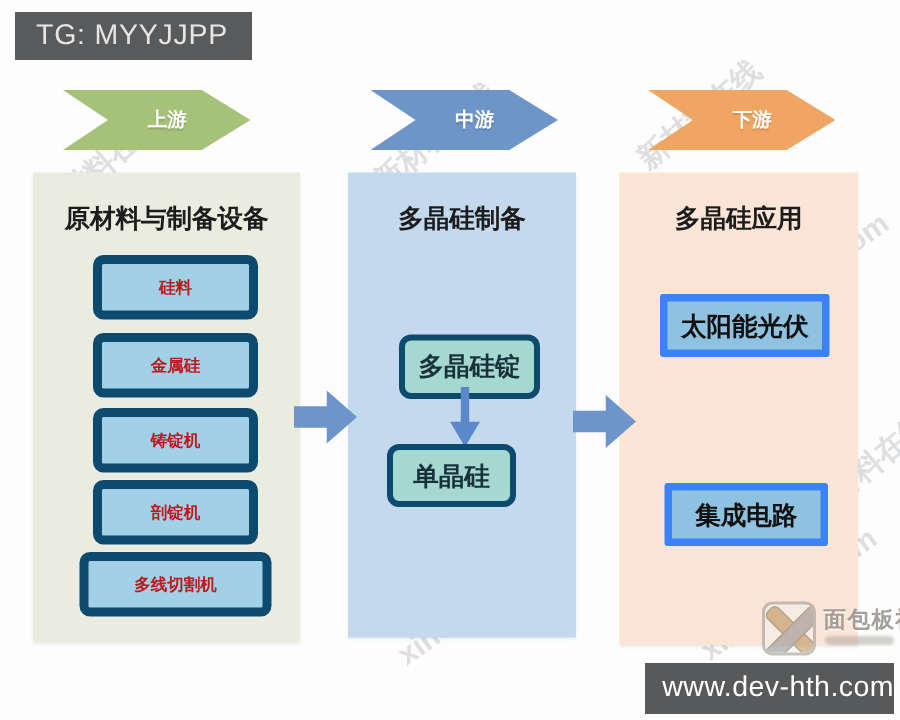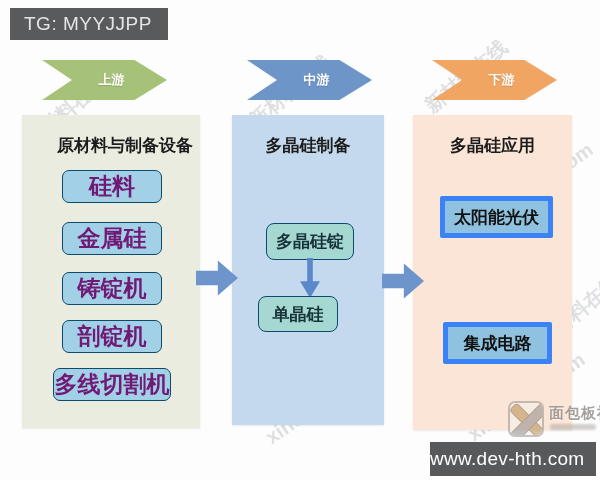--- a/index.html
+++ b/index.html
@@ -33,33 +33,33 @@
   
   .panel{box-shadow:0 1px 2px rgba(0,0,0,0.08);}
   .panel-up{left:22px;top:115px;width:178px;height:313px;background:#ebece0;}
   .panel-mid{left:232px;top:115px;width:152px;height:310px;background:#c5d9ee;}
   .panel-down{left:413px;top:115px;width:159px;height:315px;background:#fbe5d6;}
 
   .panel-title{
     top:132px;height:26px;display:flex;align-items:center;justify-content:center;
     font-weight:bold;font-size:17px;color:#1c1c1c;white-space:nowrap;
   }
-  .title-up{left:22px;width:178px;padding-left:14px;}
+  .title-up{left:22px;width:178px;}
   .title-mid{left:232px;width:152px;}
   .title-down{left:413px;width:159px;}
 
   
   .box-blue{
-    background:#a2d0e7;border:1px solid #0c4a6e;border-radius:7px;
+    background:#a2d0e7;border:6px solid #0c4a6e;border-radius:7px;
     display:flex;align-items:center;justify-content:center;
-    font-weight:bold;font-size:23px;color:#701a75;white-space:nowrap;
+    font-weight:bold;font-size:11px;color:#b91c1c;white-space:nowrap;
   }
   
   .box-teal{
-    background:#a4d8d0;border:1px solid #0c4a6e;border-radius:8px;
+    background:#a4d8d0;border:4px solid #0c4a6e;border-radius:8px;
     display:flex;align-items:center;justify-content:center;
     font-weight:bold;font-size:17px;color:#17323a;white-space:nowrap;
   }
   
   .box-app{
     background:#8fc2e0;border:5px solid #3b82f6;border-radius:2px;
     display:flex;align-items:center;justify-content:center;
     font-weight:bold;font-size:17px;color:#111;white-space:nowrap;
   }
 
@@ -99,21 +99,21 @@
     text-shadow:0 1px 0 rgba(255,255,255,0.8);white-space:nowrap;letter-spacing:1px;
   }
   .bb-sub{
     left:550px;top:424px;width:46px;height:6px;border-radius:3px;
     background:#a9a49e;opacity:0.5;filter:blur(1px);
   }
 
   
   .site-bar{
     left:430px;top:442px;width:166px;height:34px;background:#58595b;
-    display:flex;align-items:center;justify-content:flex-start;
+    display:flex;align-items:center;justify-content:flex-end;
     color:#fff;font-size:19px;letter-spacing:0.3px;
   }
 </style>
 </head>
 <body>
 
 <div class="abs tg-badge">TG: MYYJJPP</div>
 
 <div class="abs wm wm-r40" style="left:28px;top:130px;">新材料在线</div>
 <div class="abs wm wm-r35" style="left:82px;top:395px;">xincailiao.com</div>

